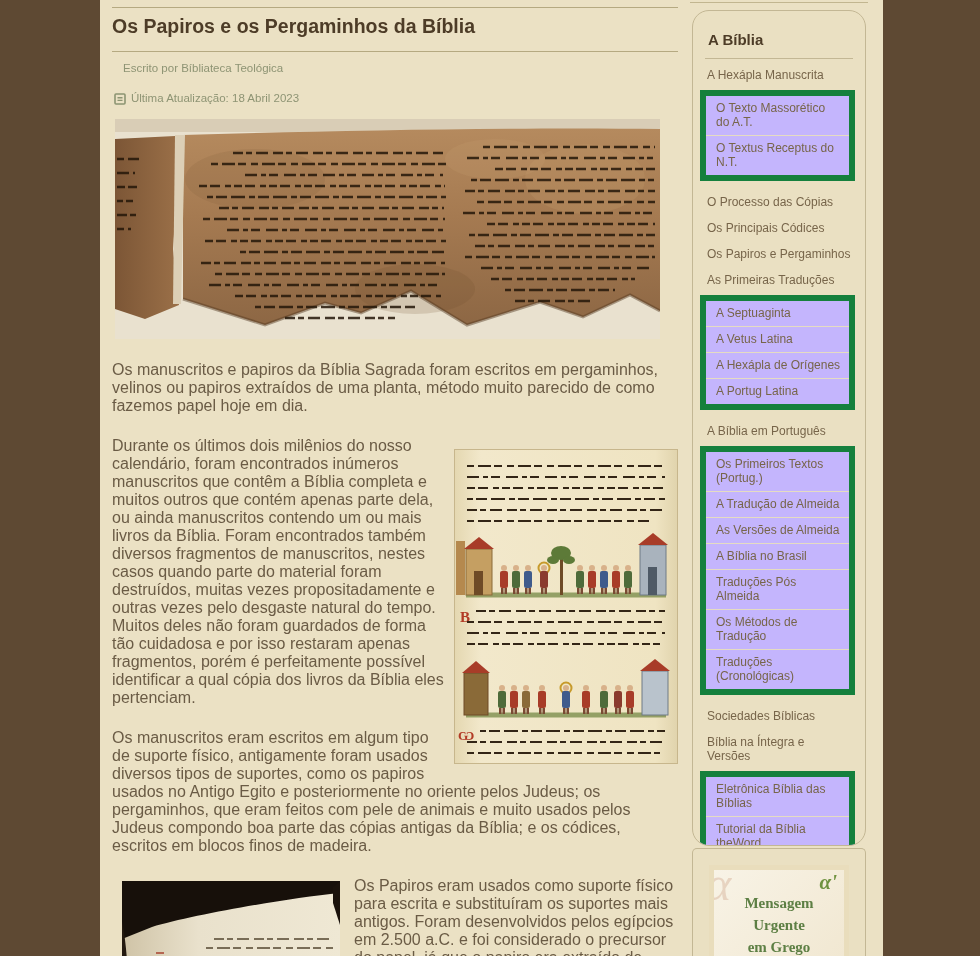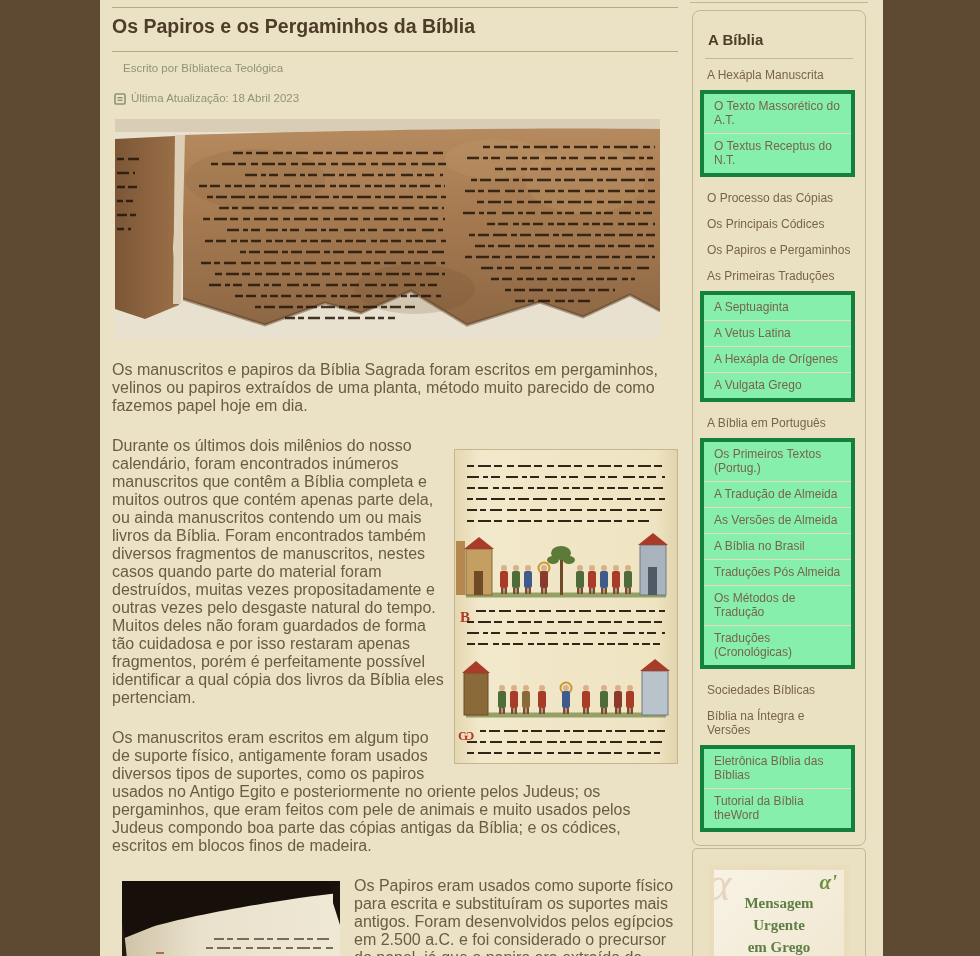--- a/index.html
+++ b/index.html
@@ -15,25 +15,25 @@
            padding-bottom:13px;border-bottom:1px solid #b5a981;}
   .byline{margin-top:9px;font-size:11.5px;line-height:14px;color:#8e9474;}
   .byline-author{padding-left:11px;margin-bottom:16px;}
   .byline-updated{display:flex;align-items:flex-end;gap:5px;padding-left:2px;}
   .img1{margin:14px 0 20px 3px;width:545px;height:220px;}
   p{margin:22px 0;font-size:16px;line-height:18px;color:#6a5b45;}
   .img2{float:right;width:224px;height:315px;margin:12px 0 10px 10px;}
   .img3{float:left;width:218px;height:160px;margin:4px 14px 8px 10px;}
 
   .sidebar-nav{position:absolute;left:592px;top:10px;width:174px;height:836px;box-sizing:border-box;
-               background:#eae0c2;border:1px solid #c3b794;border-radius:8px;padding:12px 12px 0;overflow:hidden;}
+               background:#eae0c2;border:1px solid #c3b794;border-radius:17px;padding:12px 12px 0;overflow:hidden;}
   .sb-title{font-size:15px;font-weight:700;color:#4d3c27;padding:8px 0 10px 3px;
             border-bottom:1px solid #c3b794;margin-bottom:3px;}
   .sb-item{font-size:12px;color:#77654a;padding:6px 2px;cursor:pointer;}
-  .sb-sub{background:#86efac;border:4px solid #15803d;margin:2px -2px 8px -5px;}
+  .sb-sub{background:#c4b5fd;border:6px solid #15803d;margin:2px -2px 8px -5px;}
   .sb-subitem{font-size:12px;color:#77654a;padding:5px 8px 6px 10px;border-bottom:1px solid #e5dcc2;cursor:pointer;}
   .sb-subitem:last-child{border-bottom:none;}
 
   .ad-box{position:absolute;left:592px;top:848px;width:174px;height:108px;box-sizing:border-box;
           background:#eae0c2;border:1px solid #c3b794;border-bottom:none;border-radius:5px 5px 0 0;overflow:hidden;}
   .ad-img{width:140px;height:200px;margin:16px auto 0;background:#e9ddbc;padding:5px;box-sizing:border-box;cursor:pointer;}
   .ad-inner{width:130px;height:190px;background:linear-gradient(135deg,#f8f3e6 0%,#f2e9d4 60%,#eee3c9 100%);
             position:relative;overflow:hidden;}
   .ad-wm{position:absolute;font-family:"Liberation Serif",serif;font-style:italic;color:rgba(196,142,114,0.30);}
   .wm1{left:-8px;top:-14px;font-size:48px;}
@@ -269,21 +269,21 @@
           <div class="sb-subitem">O Textus Receptus do N.T.</div>
         </div>
         <div class="sb-item">O Processo das Cópias</div>
         <div class="sb-item">Os Principais Códices</div>
         <div class="sb-item">Os Papiros e Pergaminhos</div>
         <div class="sb-item">As Primeiras Traduções</div>
         <div class="sb-sub">
           <div class="sb-subitem">A Septuaginta</div>
           <div class="sb-subitem">A Vetus Latina</div>
           <div class="sb-subitem">A Hexápla de Orígenes</div>
-          <div class="sb-subitem">A Vulgata Grego</div>
+          <div class="sb-subitem">A Portug Latina</div>
         </div>
         <div class="sb-item">A Bíblia em Português</div>
         <div class="sb-sub">
           <div class="sb-subitem">Os Primeiros Textos (Portug.)</div>
           <div class="sb-subitem">A Tradução de Almeida</div>
           <div class="sb-subitem">As Versões de Almeida</div>
           <div class="sb-subitem">A Bíblia no Brasil</div>
           <div class="sb-subitem">Traduções Pós Almeida</div>
           <div class="sb-subitem">Os Métodos de Tradução</div>
           <div class="sb-subitem">Traduções (Cronológicas)</div>

